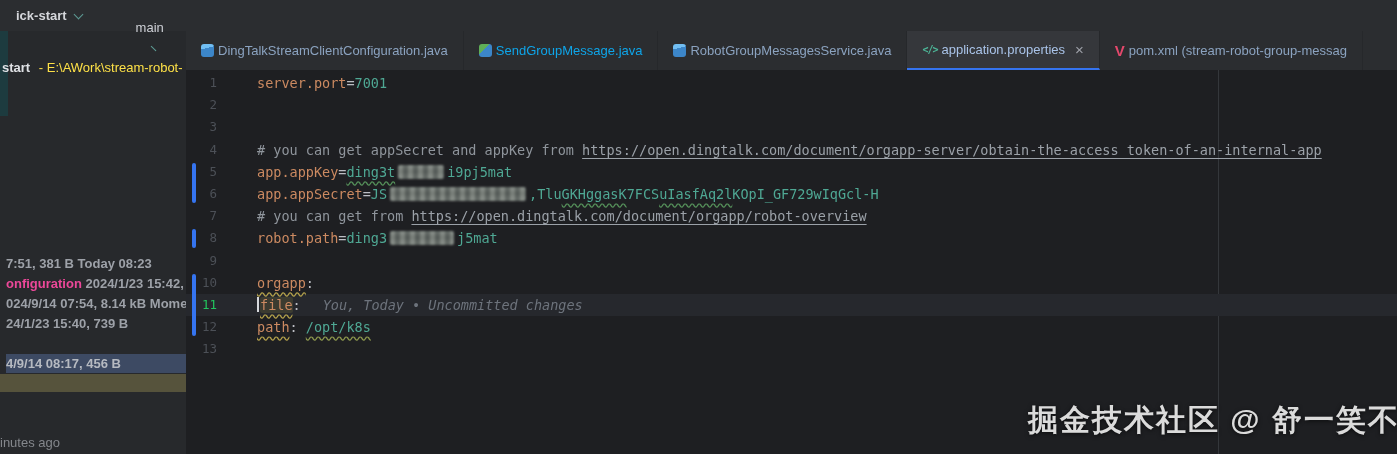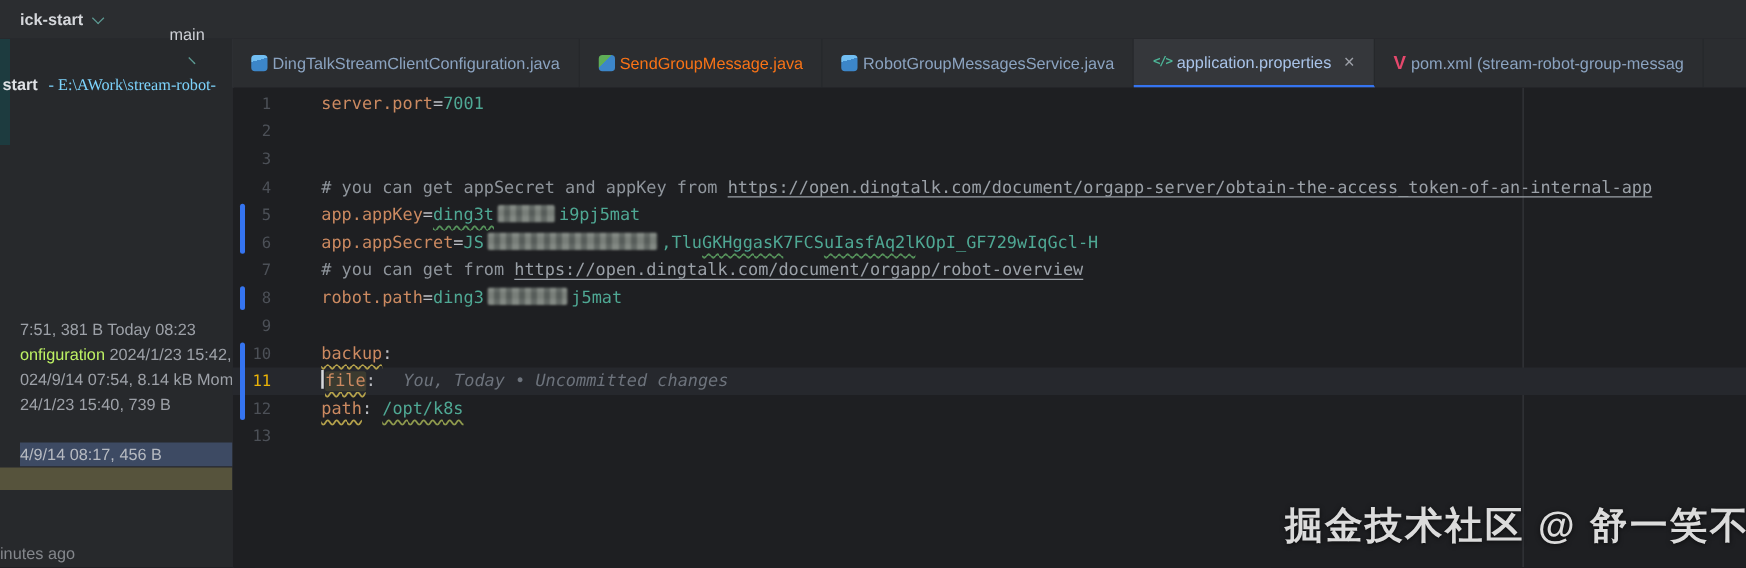--- a/index.html
+++ b/index.html
@@ -13,52 +13,52 @@
   .tb-item:first-child{margin-left:0;font-weight:600;color:#d5d7db;padding-left:16px;}
   .chev{width:6px;height:6px;border-right:1.6px solid #5d9a93;border-bottom:1.6px solid #5d9a93;
         transform:rotate(45deg);margin-left:8px;margin-top:-3px;}
   .branch-wrap{margin-left:42px;display:flex;align-items:center;gap:16px;flex-direction:column;}
   
   .sidebar{position:absolute;left:0;top:31px;width:186px;height:423px;background:#27292c;
            border-right:1px solid #3a3c40;overflow:hidden;font-size:13px;}
   .stripe{position:absolute;left:0;top:0;width:8px;height:85px;background:#1d3b3f;}
   .sb-root{position:absolute;left:2px;top:29px;white-space:nowrap;}
   .sb-root .nm{color:#dfe1e5;font-weight:700;}
-  .sb-root .pth{color:#7dd3fc;margin-left:5px;font-family:Liberation Serif, serif;}
-  .sb-row{position:absolute;left:16px;width:186px;height:19px;line-height:19px;white-space:nowrap;
-          color:#9da1a8;cursor:pointer;padding-left:0;box-sizing:border-box;}
-  .sb-row .lnk{color:#bef264;}
+  .sb-root .pth{color:#fde047;margin-left:5px;}
+  .sb-row{position:absolute;left:6px;width:186px;height:19px;line-height:19px;white-space:nowrap;
+          color:#9da1a8;cursor:pointer;padding-left:0;box-sizing:border-box;font-weight:bold;}
+  .sb-row .lnk{color:#ec4899;}
   .sb-row.sel{background:#3d4a63;color:#b6bac1;top:323px;}
   .sb-olive{position:absolute;left:0;top:343px;width:186px;height:18px;background:#56533c;}
   .sb-foot{position:absolute;left:0;top:404px;color:#84878c;}
   .r1{top:223px}.r2{top:243px}.r3{top:263px}.r4{top:283px}
   
   .tabbar{position:absolute;left:186px;top:31px;right:0;height:39px;background:#2b2d30;
           display:flex;overflow:hidden;z-index:4;}
   .tab{display:flex;align-items:center;gap:4px;padding:0 15px;height:39px;box-sizing:border-box;
        font-size:13px;color:#8ba3c0;white-space:nowrap;cursor:pointer;border-right:1px solid #26282b;}
-  .tab.green{color:#f97316;}
+  .tab.green{color:#0ea5e9;}
   .tab.active{background:#35373b;border-bottom:2px solid #3574f0;color:#a9c3e8;}
   .ic-class{width:13px;height:13px;border-radius:3px;flex:0 0 13px;
             background:linear-gradient(165deg,#71bef2 0 34%,#3c86c9 34%);}
   .ic-class-new{width:13px;height:13px;border-radius:3px;flex:0 0 13px;
             background:linear-gradient(135deg,#5fae57 0 40%,#3c86c9 40%);}
   .ic-props{color:#4db597;font:700 10px "DejaVu Sans Mono",monospace;letter-spacing:-1px;}
   .ic-maven{color:#e5486c;font-weight:800;font-size:15px;line-height:15px;}
   .tab-close{color:#9da0a8;font-size:15px;margin-left:6px;line-height:13px;}
   
   .editor{position:absolute;left:186px;top:70px;right:0;bottom:0;background:#1e1f22;overflow:hidden;}
   .margin-guide{position:absolute;left:1032px;top:0;bottom:0;width:1px;background:#34373b;}
   .change-bar{position:absolute;left:6px;width:4px;border-radius:2px;background:#3574f0;}
   .code-lines{position:absolute;left:0;top:2px;right:0;}
   .code-line{display:flex;height:22.2px;line-height:22.2px;
              font-family:"DejaVu Sans Mono","Liberation Mono",monospace;font-size:13.5px;}
   .code-line.current{background:#26282d;}
   .ln{flex:0 0 31px;width:31px;text-align:right;color:#4c5057;font-size:12.5px;user-select:none;}
-  .current .ln{color:#eab308;}
+  .current .ln{color:#22c55e;}
   .lt{margin-left:40px;white-space:pre;}
   .key{color:#cc8a61;}
   .eq{color:#bcbec4;}
   .val{color:#4fa894;}
   .com{color:#8f959c;}
   .url{color:#9ba1a8;text-decoration:underline;text-underline-offset:3px;}
   .key-warn{color:#cc8a61;text-decoration:underline wavy #b5a24b;text-underline-offset:4px;}
   .val-warn{color:#4fa894;text-decoration:underline wavy #8f9a4d;text-underline-offset:4px;}
   .val-typo{color:#4fa894;text-decoration:underline wavy #55915a;text-underline-offset:4px;}
   .hl{background:rgba(125,115,60,.25);border-radius:2px;margin-top:26px;}
@@ -175,21 +175,21 @@
       <div class="code-line">
         <span class="ln">8</span>
         <span class="lt"><span class="key">robot.path</span><span class="eq">=</span><span class="val">ding3</span><span class="blur" style="width: 64px;"></span><span class="val">j5mat</span></span>
       </div>
       <div class="code-line">
         <span class="ln">9</span>
         <span class="lt"></span>
       </div>
       <div class="code-line">
         <span class="ln">10</span>
-        <span class="lt"><span class="key-warn">backup</span><span class="eq">:</span></span>
+        <span class="lt"><span class="key-warn">orgapp</span><span class="eq">:</span></span>
       </div>
       <div class="code-line current">
         <span class="ln">11</span>
         <span class="lt"><span class="caret"></span><span class="key-warn hl">file</span><span class="eq">:</span><span class="blame">You, Today • Uncommitted changes</span></span>
       </div>
       <div class="code-line">
         <span class="ln">12</span>
         <span class="lt"><span class="key-warn">path</span><span class="eq">: </span><span class="val-warn">/opt/k8s</span></span>
       </div>
       <div class="code-line">

